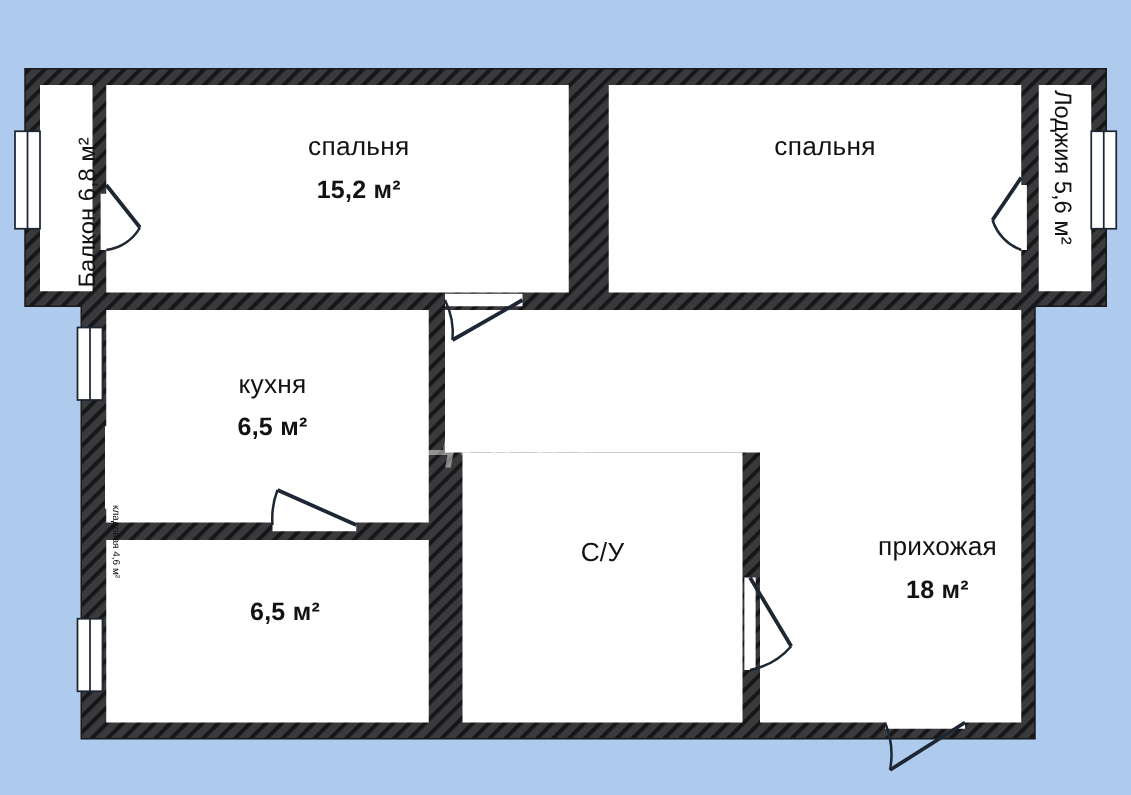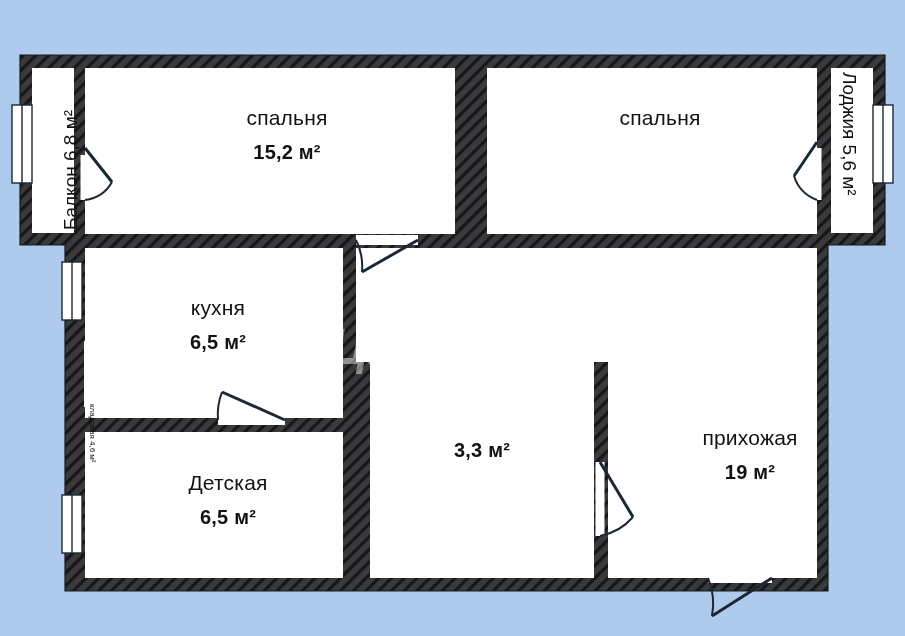--- a/index.html
+++ b/index.html
@@ -64,21 +64,21 @@
     transform-origin: 0 0;
     transform: rotate(-90deg) scale(-1,-1);
     user-select: none;
   }
 
   .watermark {
     position: absolute;
     left: 330px;
     top: 318px;
     font-size: 50px;
-    font-weight: 700;
+    font-weight: 400;
     color: rgba(255,255,255,0.45);
     letter-spacing: 1px;
     font-style: italic;
     pointer-events: none;
     user-select: none;
     mix-blend-mode: screen;
   }
 </style>
 </head>
 <body>
@@ -202,31 +202,30 @@
   <div class="label" style="left:560px; top:105px; width:200px;">
     <span class="name">спальня</span>
   </div>
 
   <div class="label" style="left:118px; top:275px; width:200px;margin-top:20px;">
     <span class="name">кухня</span>
     <span class="area">6,5 м²</span>
   </div>
 
   <div class="label" style="left:128px; top:470px; width:200px;">
-    <span class="name">Детская</span>
     <span class="area">6,5 м²</span>
   </div>
 
   <div class="label" style="left:402px; top:430px; width:160px;">
-    <span class="area">3,3 м²</span>
+    <span class="name">С/У</span>
   </div>
 
   <div class="label" style="left:645px; top:425px; width:210px;">
     <span class="name">прихожая</span>
-    <span class="area">19 м²</span>
+    <span class="area">18 м²</span>
   </div>
 
   <div class="vlabel up" style="left:60px; top:230px;">Балкон 6,8 м²</div>
 
   <div class="vlabel down" style="left:860px; top:72px;">Лоджия 5,6 м²</div>
 
   <div class="tinylabel" style="left:97px; top:404px;">кладовая 4,6 м²</div>
 
 </div>
 

